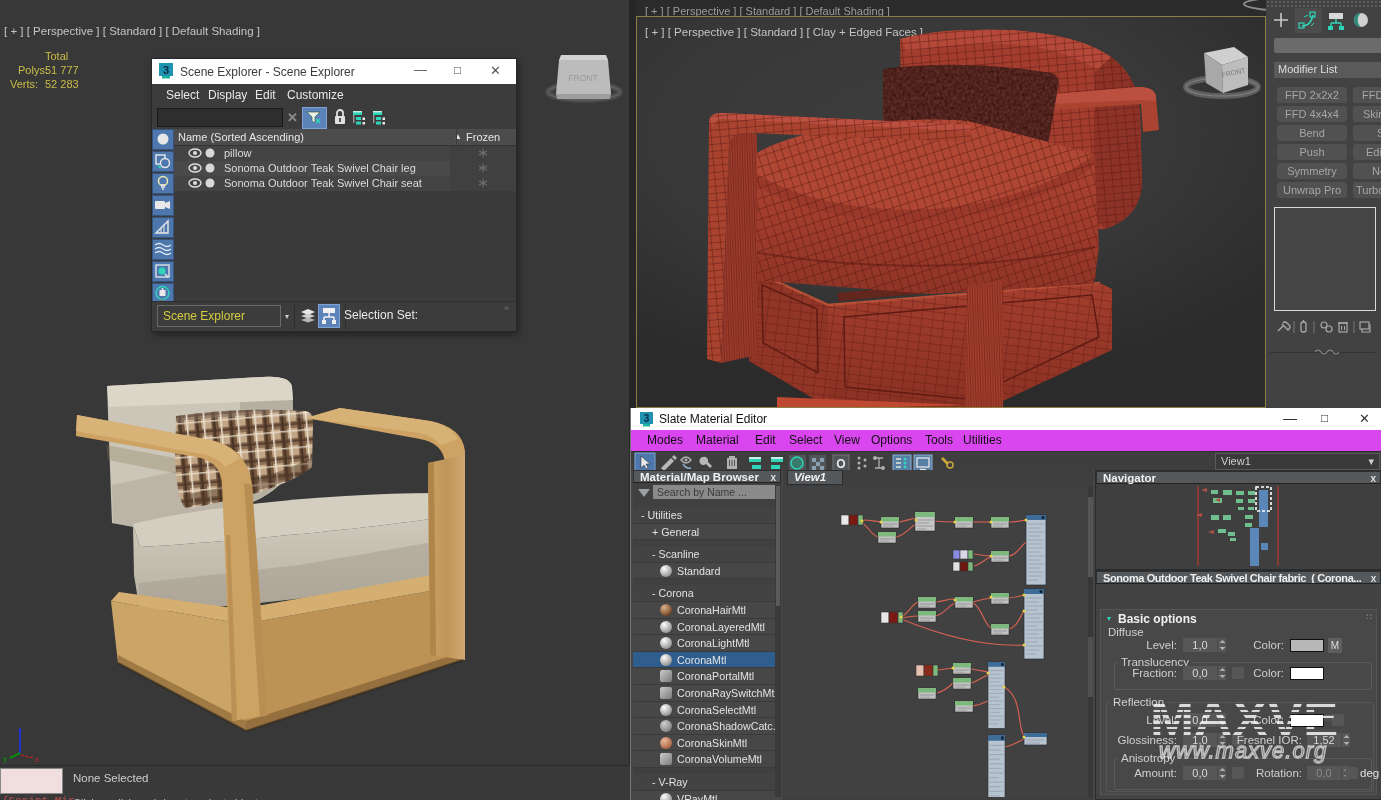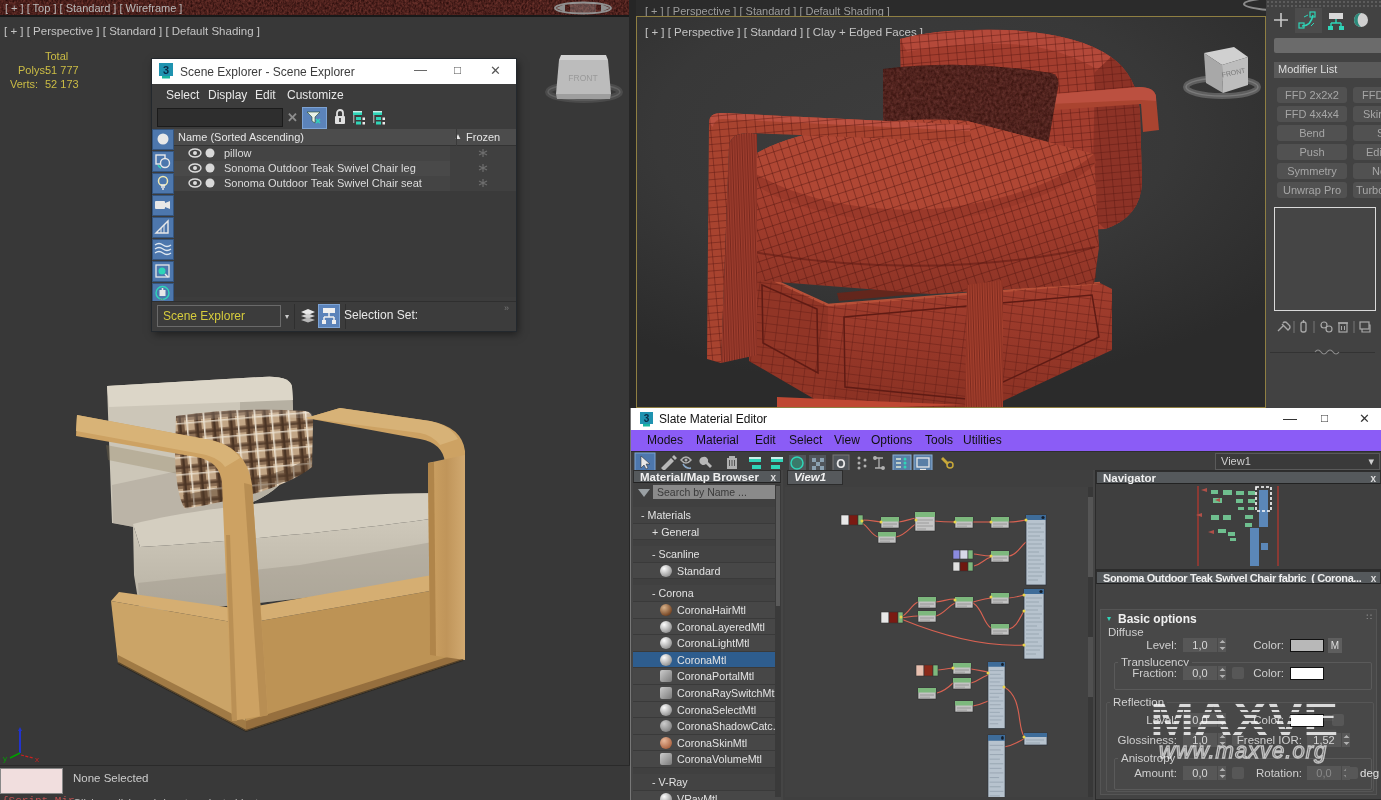--- a/index.html
+++ b/index.html
@@ -39,21 +39,21 @@
 #modlist { position:absolute; left:8px; top:62px; width:110px; height:16px; background:#5a5a5a; color:#dddddd; font-size:11px; padding:1px 4px; }
 .modbtn { position:absolute; width:70px; height:16px; background:#515151; border-radius:3px; color:#a6a6a6; font-size:11px; text-align:center; line-height:16px; }
 #stackbox { position:absolute; left:8px; top:207px; width:102px; height:104px; background:#454545; border:1px solid #d9d9d9; }
 #cmdicons { position:absolute; left:8px; top:318px; width:107px; height:18px; color:#9a9a9a; font-size:12px; }
 #cmddiv { position:absolute; left:4px; top:352px; width:105px; height:1px; background:#333; }
 
 
 #slate { left:630px; top:408px; width:751px; height:392px; background:#454545; border-left:1px solid #777; }
 #slate-title { position:absolute; left:0; top:0; width:751px; height:22px; background:#ffffff; }
 #slate-title .t { position:absolute; left:28px; top:4px; color:#111; font-size:12px; }
-#slate-menu { position:absolute; left:0; top:22px; width:751px; height:21px; background:#8b5cf6; color:#111; font-size:12px; }
+#slate-menu { position:absolute; left:0; top:22px; width:751px; height:21px; background:#d946ef; color:#111; font-size:12px; }
 #slate-menu span { margin-right:0; position:absolute; top:3px; }
 #slate-tools { position:absolute; left:0; top:43px; width:751px; height:19px; background:#3e3e3e; border-top:1px solid #2e2e2e; overflow:hidden; }
 #view1dd { position:absolute; left:584px; top:1px; width:165px; height:17px; background:#3a3a3a; border:1px solid #5a5a5a; color:#cfcfcf; font-size:11px; padding:1px 5px; }
 
 
 #browser { position:absolute; left:2px; top:62px; width:148px; height:330px; background:#404040; }
 .phead { background:#55595c; color:#f0f0f0; font-weight:bold; font-size:11.5px; height:13px; line-height:13px; padding-left:6px; position:relative; border:1px solid #2e2e2e; border-bottom:1px solid #222; }
 .phead .x { position:absolute; right:4px; top:0; font-weight:bold; color:#ddd; font-size:10px; }
 #search-row { position:relative; height:18px; background:#404040; }
 #search-box { position:absolute; left:20px; top:2px; width:122px; height:14px; background:#8a8a8a; color:#3a3a3a; font-size:10.5px; padding:0 4px; line-height:14px; }
@@ -108,21 +108,21 @@
 <body>
 <div id="page">
 
   <div class="abs" id="vpL">
     <div class="lbl">[ + ] [ Perspective ] [ Standard ] [ Default Shading ]</div>
     <div class="stats">
       <div style="position:absolute;left:45px;top:0;white-space:nowrap;">Total</div>
       <div style="position:absolute;left:10px;top:14px;white-space:nowrap;padding-left:8px;">Polys:</div>
         <div style="position:absolute;left:45px;top:14px;white-space:nowrap;">51 777</div>
       <div style="position:absolute;left:10px;top:28px;white-space:nowrap;">Verts:</div>
-        <div style="position:absolute;left:45px;top:28px;white-space:nowrap;">52 173</div>
+        <div style="position:absolute;left:45px;top:28px;white-space:nowrap;">52 283</div>
     </div>
     <svg id="chairL" style="position:absolute;left:0;top:0;" width="629" height="750" viewBox="0 0 629 750">
       <defs>
         <pattern id="plaid" width="17" height="17" patternUnits="userSpaceOnUse" patternTransform="rotate(-5)">
           <rect width="17" height="17" fill="#c2a686"></rect>
           <rect x="5" width="7" height="17" fill="#74573f"></rect>
           <rect y="5" width="17" height="7" fill="#74573f" opacity="0.7"></rect>
           <rect x="6.5" width="2.5" height="17" fill="#4a3424"></rect>
           <rect y="6.5" width="17" height="2.5" fill="#4a3424" opacity="0.7"></rect>
           <rect x="14" width="1.5" height="17" fill="#ece2d2"></rect>
@@ -181,36 +181,20 @@
       <text x="41" y="33" font-size="8.5" fill="#999" text-anchor="middle" font-family="Liberation Sans">FRONT</text>
     </svg>
     <svg id="axis" style="position:absolute;left:0px;top:702px;" width="70" height="50">
       <path d="M20 14 L20 36" stroke="#2233cc" stroke-width="2"></path>
       <path d="M20 36 L10 41" stroke="#00a000" stroke-width="1.6"></path>
       <path d="M21 38 L33 41" stroke="#cc2222" stroke-width="1.2" stroke-dasharray="3 1.5"></path>
       <path d="M20 10 L18 14 L22 14 Z" fill="#2233cc"></path>
       <text x="3" y="44" font-size="8" fill="#00a000" font-family="Liberation Sans">y</text>
       <text x="35" y="45" font-size="8" fill="#cc2222" font-family="Liberation Sans">x</text>
     </svg>
-  </div>
-  <div class="abs" id="topstrip">
-    <svg width="636" height="15" style="position:absolute;left:0;top:0;">
-      <defs>
-        <filter id="noiseF" x="0" y="0" width="100%" height="100%">
-          <feTurbulence type="fractalNoise" baseFrequency="0.55 0.4" numOctaves="2" seed="7" result="n"></feTurbulence>
-          <feColorMatrix in="n" type="matrix" values="0 0 0 0 0.27  0 0 0 0 0.06  0 0 0 0 0.045  0 0 0 0.85 0"></feColorMatrix>
-        </filter>
-      </defs>
-      <rect width="636" height="15" fill="#1c0505"></rect>
-      <rect width="636" height="15" filter="url(#noiseF)"></rect>
-      <ellipse cx="583" cy="8" rx="28" ry="5.5" fill="none" stroke="#8f8f8f" stroke-width="2"></ellipse>
-      <path d="M556 8 l9 -4 v8 Z M610 8 l-9 -4 v8 Z" fill="#8f8f8f"></path>
-      <rect x="570" y="3" width="26" height="10" fill="#b0b0b0" opacity="0.3"></rect>
-    </svg>
-    <div class="lbl">[ + ] [ Top ] [ Standard ] [ Wireframe ]</div>
   </div>
   <div class="abs" id="vdiv"></div>
 
   <div class="abs" id="sewin">
     <div id="se-title">
       <svg width="16" height="16" style="position:absolute;left:7px;top:4px;">
         <rect x="0" y="0" width="14" height="13" fill="#1f93b0"></rect>
         <text x="7" y="11" font-size="11" font-weight="bold" fill="#0a2a46" text-anchor="middle" font-family="Liberation Sans">3</text>
         <rect x="3" y="13" width="8" height="2.5" fill="#19b5a0"></rect>
       </svg>
@@ -601,21 +585,21 @@
     <div id="browser">
       <div class="phead">Material/Map Browser<span class="x">x</span></div>
       <div id="search-row">
         <svg width="14" height="12" style="position:absolute;left:4px;top:4px;">
             <path d="M1 2 L13 2 L7 10 Z" fill="#9aa0a4"></path>
           </svg>
         <div id="search-box">Search by Name ...</div>
       </div>
       <div id="blist">
         <div style="height:6px;"></div>
-        <div class="brow group"><span style="margin-left:8px;">- Materials</span></div>
+        <div class="brow group"><span style="margin-left:8px;">- Utilities</span></div>
         <div class="brow"><span style="margin-left:19px;">+ General</span></div>
         <div style="height:6px;background:#404040;"></div>
         <div class="brow group"><span style="margin-left:19px;">- Scanline</span></div>
         <div class="brow"><span style="margin-left:27px;"><span class="ic"></span>Standard</span></div>
         <div style="height:6px;background:#404040;"></div>
         <div class="brow group"><span style="margin-left:19px;">- Corona</span></div>
         <div class="brow"><span style="margin-left:27px;"><span class="ic" style="background:radial-gradient(circle at 35% 30%, #d8b28a, #7a4a28 70%, #3a2010);"></span>CoronaHairMtl</span></div>
         <div class="brow"><span style="margin-left:27px;"><span class="ic"></span>CoronaLayeredMtl</span></div>
         <div class="brow"><span style="margin-left:27px;"><span class="ic"></span>CoronaLightMtl</span></div>
         <div class="brow sel"><span style="margin-left:27px;"><span class="ic"></span>CoronaMtl</span></div>

